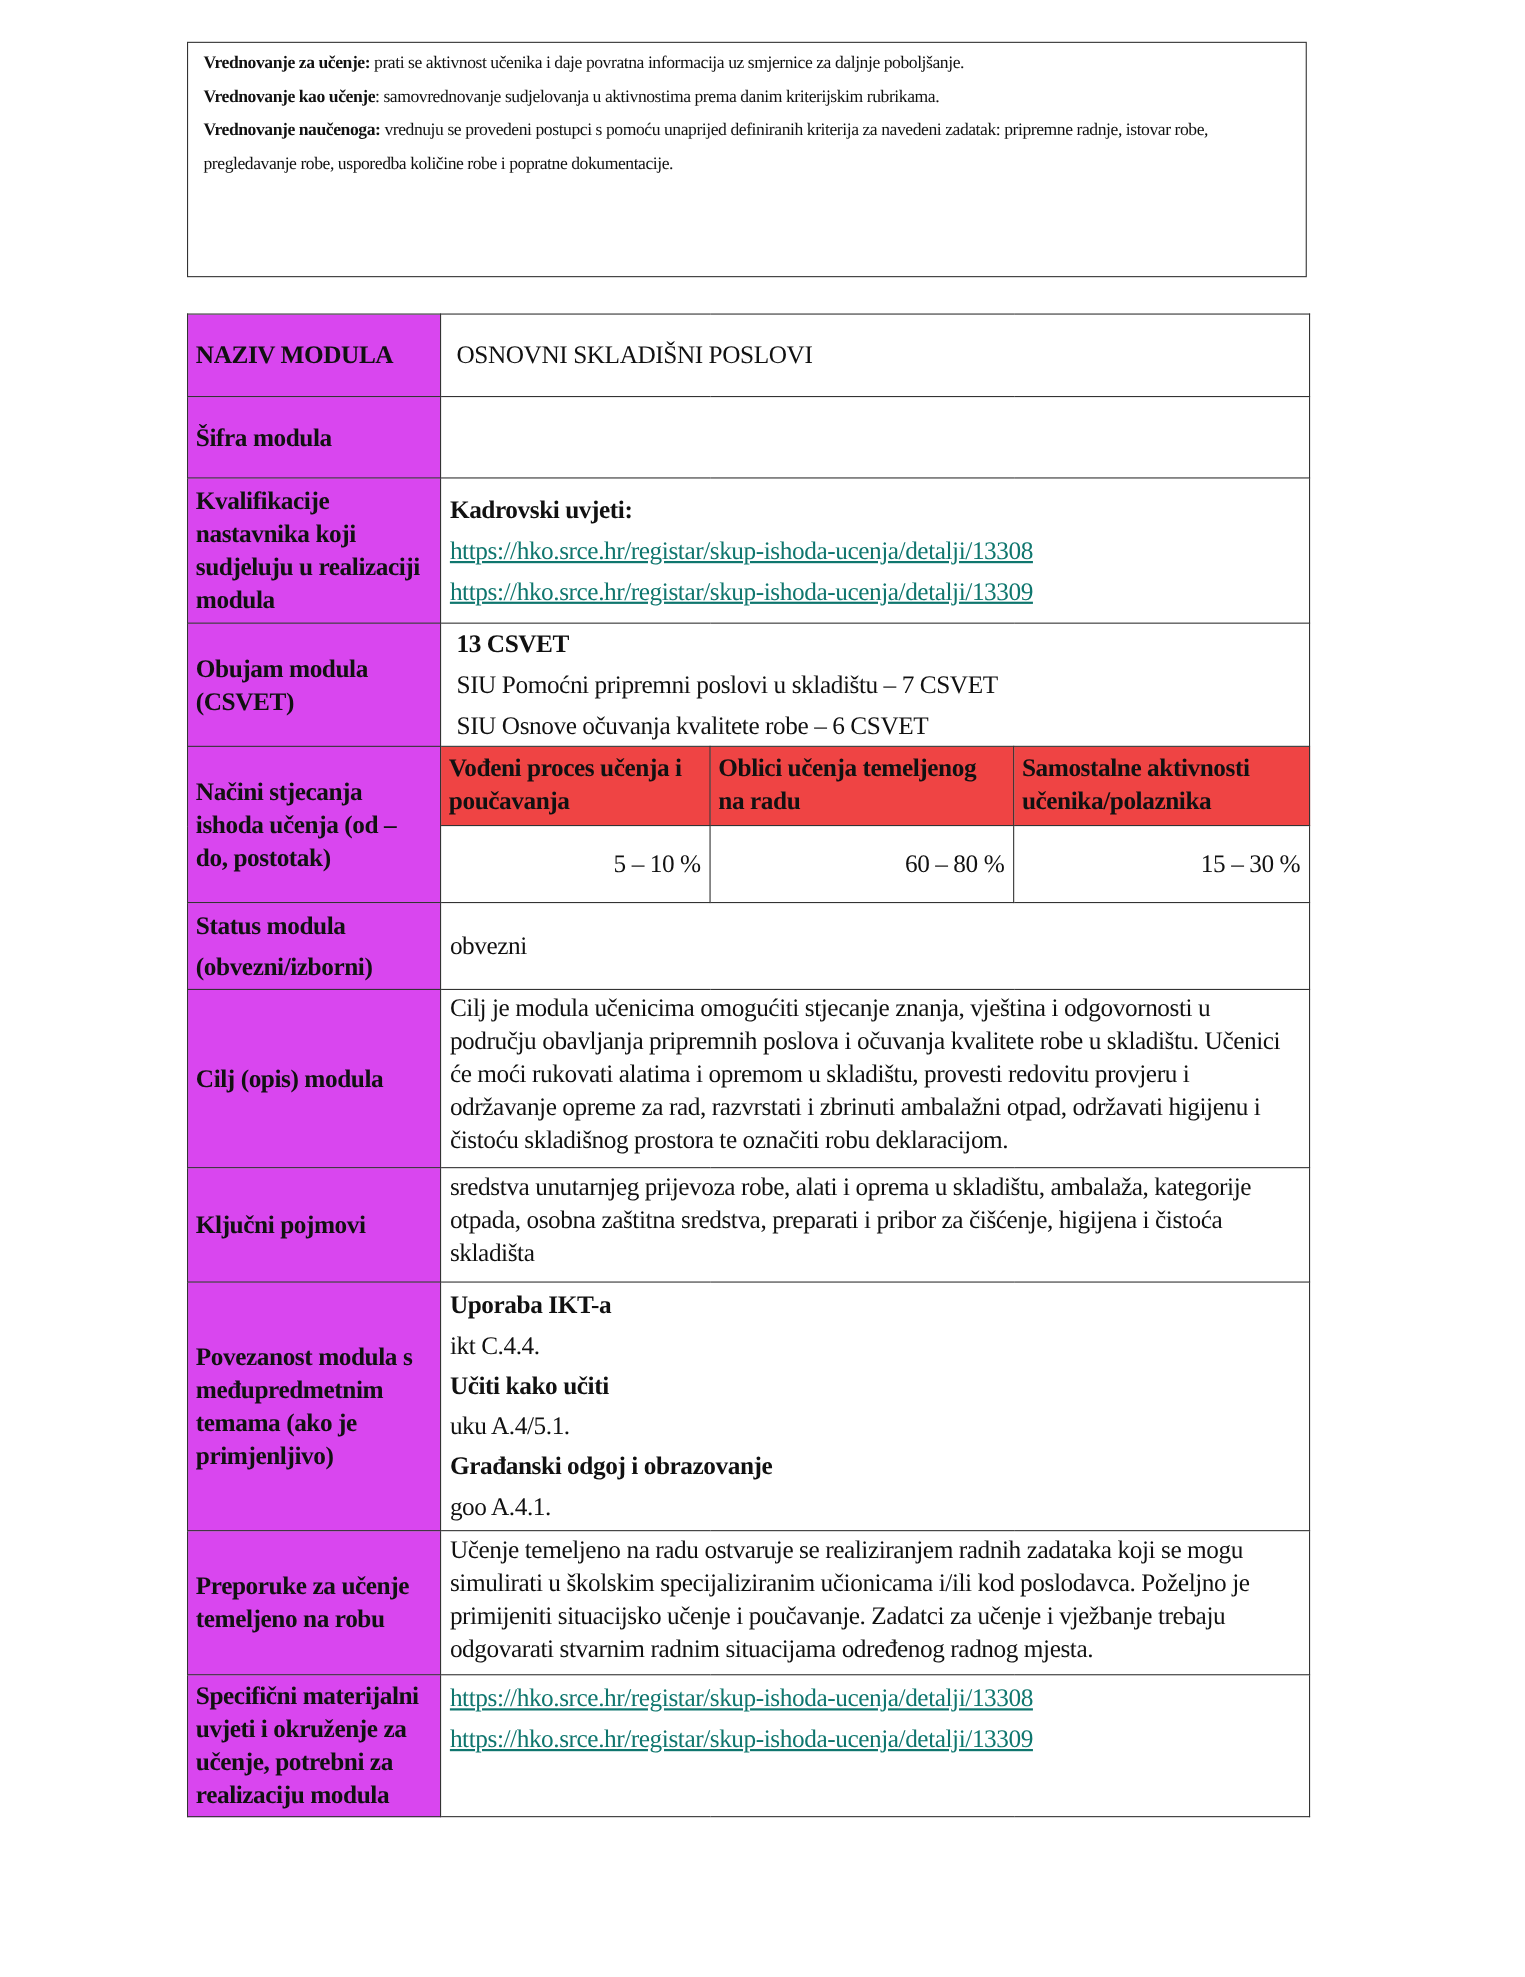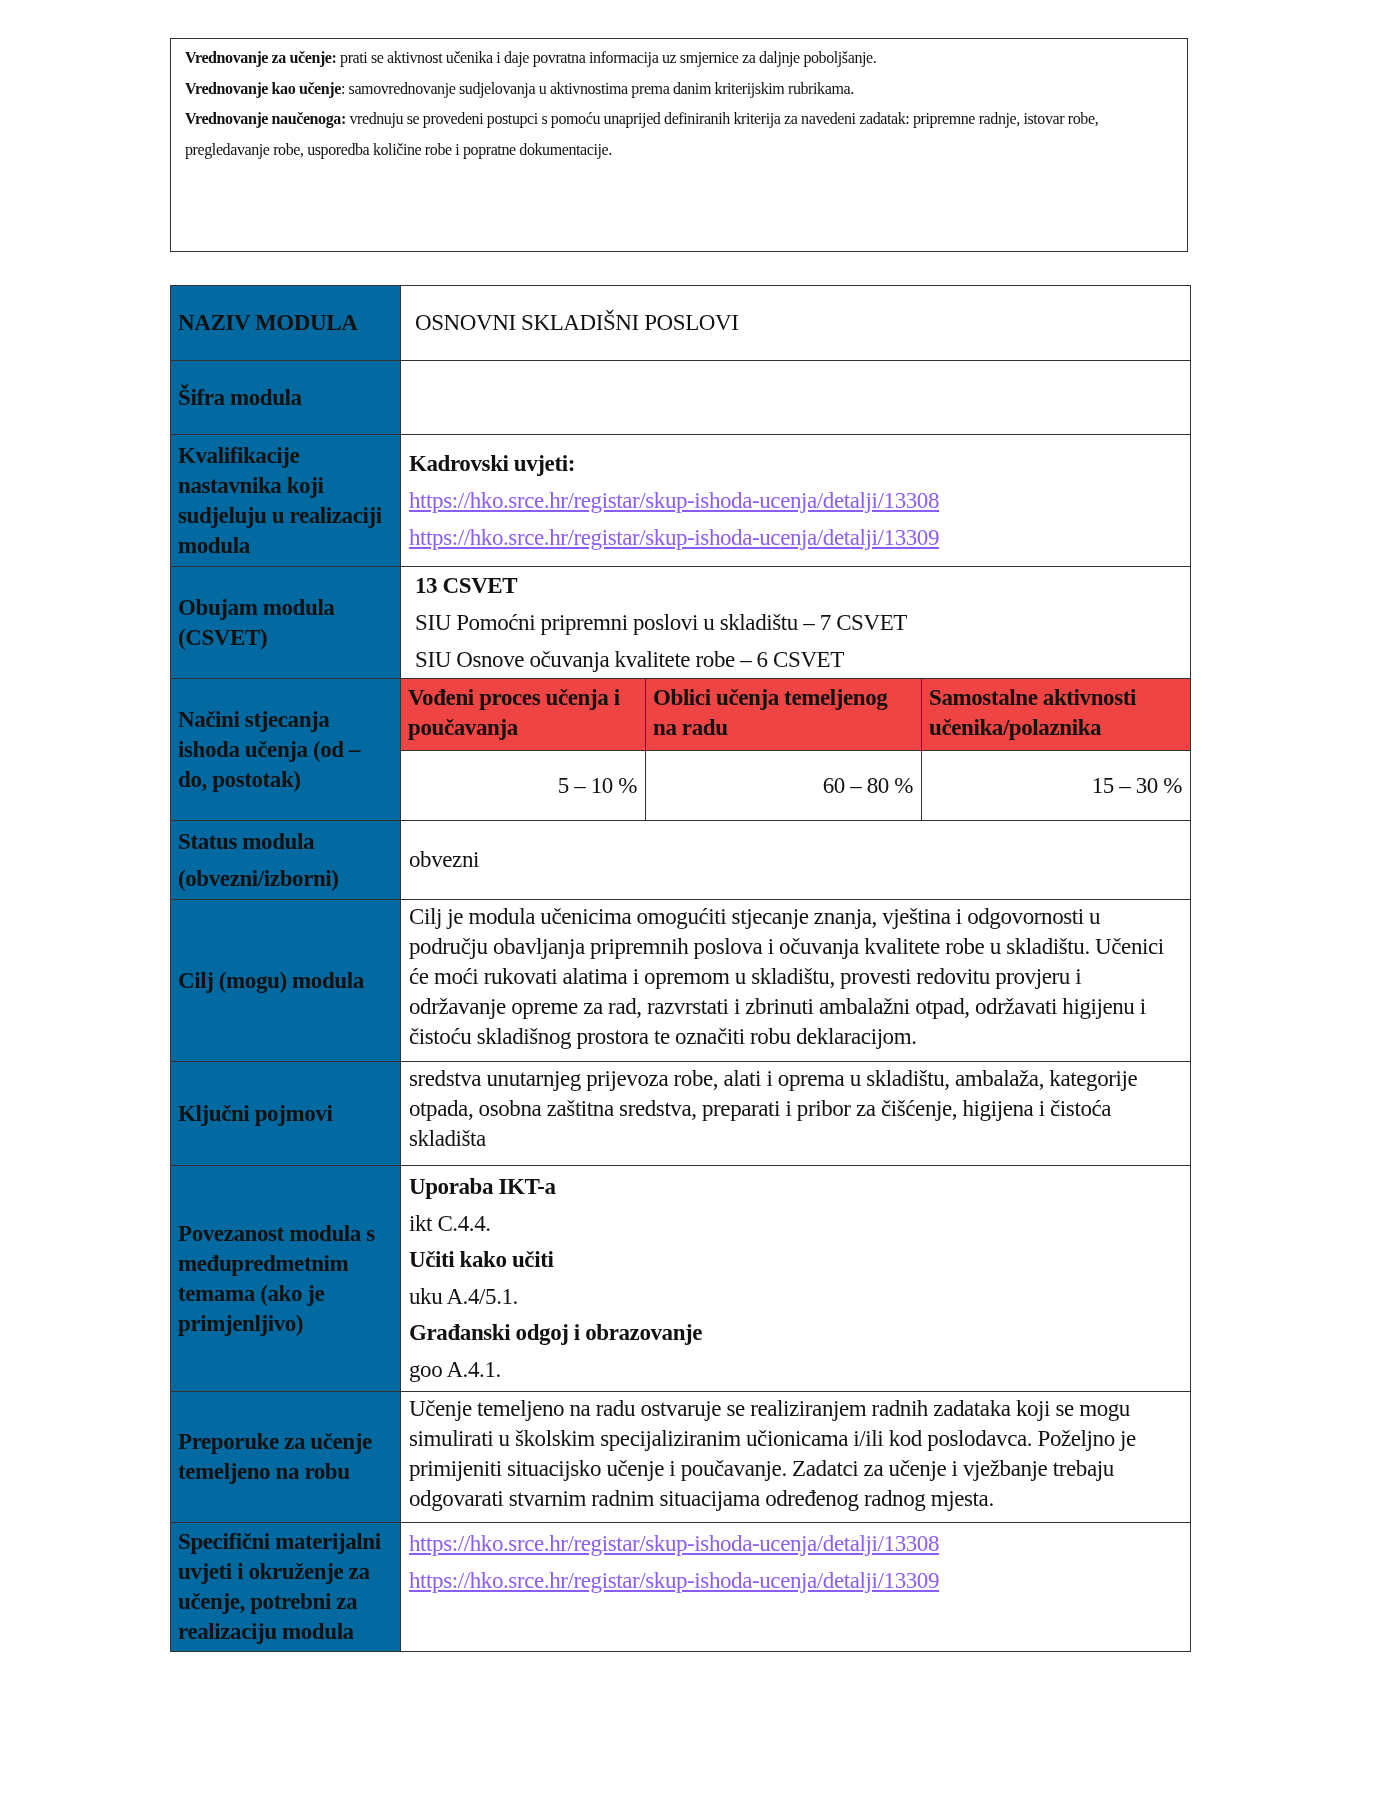--- a/index.html
+++ b/index.html
@@ -17,26 +17,26 @@
   .module-table {
     position:absolute; left:170px; top:285px; width:1020px;
     border-collapse:collapse; table-layout:fixed;
     font-size:23px; letter-spacing:-0.4px;
   }
   .module-table td {
     border:1.5px solid #333; vertical-align:middle; padding:0 8px;
     box-sizing:border-box;
   }
   .module-table td.label {
-    background:#0369a1; font-weight:bold; line-height:30px; padding:0 6px 0 7px;margin-left:31px;
+    background:#d946ef; font-weight:bold; line-height:30px; padding:0 6px 0 7px;margin-left:31px;
   }
   .module-table td.val { background:#fff; line-height:30px; }
   .module-table td.subhead { background:#ef4444; font-weight:bold; line-height:30px; padding:0 6px 0 7px; vertical-align:top; padding-top:4px; }
   .module-table td.pct { text-align:right; background:#fff; }
-  a.link { color:#8b5cf6; text-decoration:underline; }
+  a.link { color:#0f766e; text-decoration:underline; }
   .line { display:block; }
   .bold { font-weight:bold; }
 </style>
 </head>
 <body>
 
 <div class="page">
 
   <div class="intro-box">
     <p><b>Vrednovanje za učenje:</b><span> prati se aktivnost učenika i daje povratna informacija uz smjernice za daljnje poboljšanje.</span></p>
@@ -92,21 +92,21 @@
       <td class="pct">60 – 80 %</td>
       <td class="pct">15 – 30 %</td>
     </tr>
 
     <tr style="height:79px">
       <td class="label" style="line-height:37px">Status modula (obvezni/izborni)</td>
       <td class="val" colspan="3">obvezni</td>
     </tr>
 
     <tr style="height:162px">
-      <td class="label">Cilj (mogu) modula</td>
+      <td class="label">Cilj (opis) modula</td>
       <td class="val" colspan="3" style="vertical-align:top; padding-top:2px">Cilj je modula učenicima omogućiti stjecanje znanja, vještina i odgovornosti u području obavljanja pripremnih poslova i očuvanja kvalitete robe u skladištu. Učenici će moći rukovati alatima i opremom u skladištu, provesti redovitu provjeru i održavanje opreme za rad, razvrstati i zbrinuti ambalažni otpad, održavati higijenu i čistoću skladišnog prostora te označiti robu deklaracijom.</td>
     </tr>
 
     <tr style="height:104px">
       <td class="label">Ključni pojmovi</td>
       <td class="val" colspan="3" style="vertical-align:top; padding-top:2px">sredstva unutarnjeg prijevoza robe, alati i oprema u skladištu, ambalaža, kategorije otpada, osobna zaštitna sredstva, preparati i pribor za čišćenje, higijena i čistoća skladišta</td>
     </tr>
 
     <tr style="height:226px">
       <td class="label">Povezanost modula s međupredmetnim temama (ako je primjenljivo)</td>

